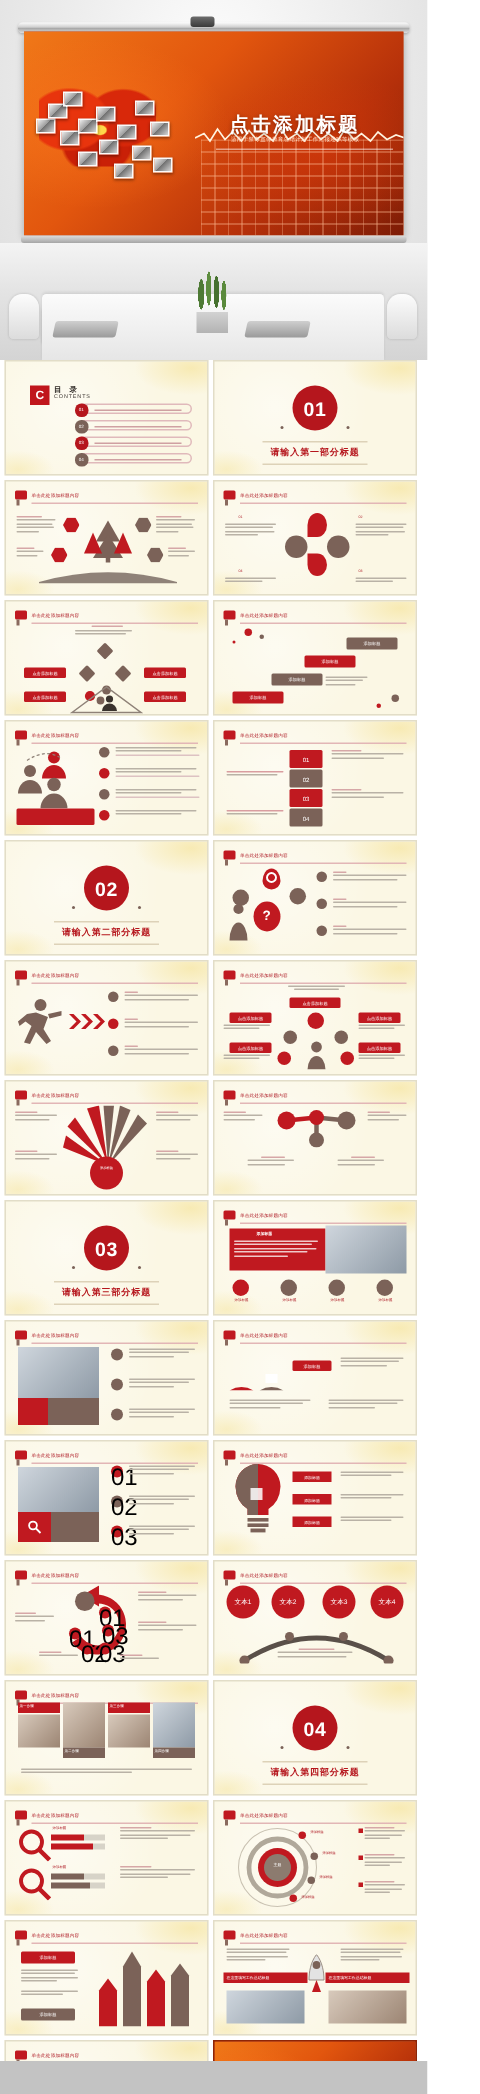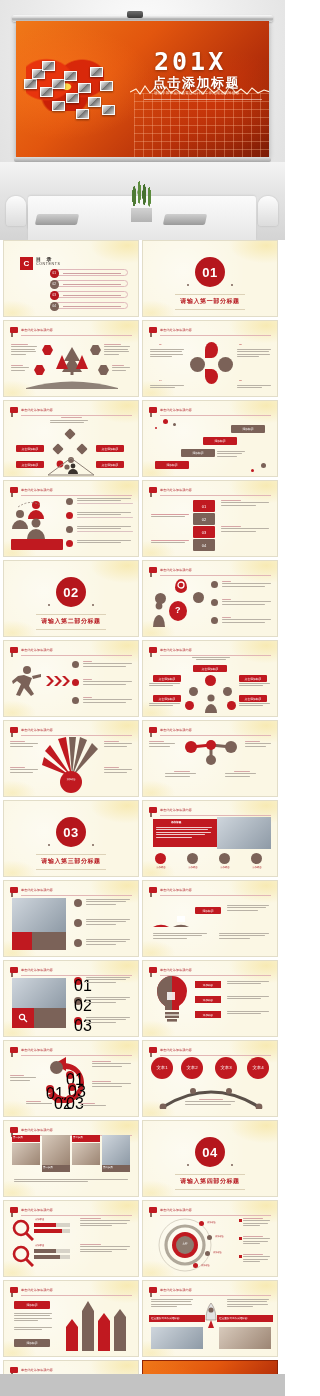--- a/index.html
+++ b/index.html
@@ -225,21 +225,20 @@
           <i style="left:30px; top:48px;"></i>
         <i style="left:42px; top:18px;"></i>
           <i style="left:44px; top:40px;"></i>
         <i style="left:54px; top:56px;"></i>
           <i style="left:56px; top:30px;"></i>
         <i style="left:66px; top:44px;"></i>
           <i style="left:68px; top:14px;"></i>
         <i style="left:78px; top:28px;"></i>
           <i style="left:80px; top:52px;"></i>
       </div>
-      <div class="cover-year">201X</div>
       <div class="cover-main">点击添加标题</div>
       <div class="cover-rule"></div>
       <div class="cover-sub">适用于禁毒宣传教育总结计划工作汇报述职等模板</div>
     </div>
   </div>
   <div class="screen-bottom"></div>
 
   <div class="table-top">
     <div class="chair" style="left:6px;  top:34px;"></div>
     <div class="chair" style="left:28px; top:38px;"></div>

